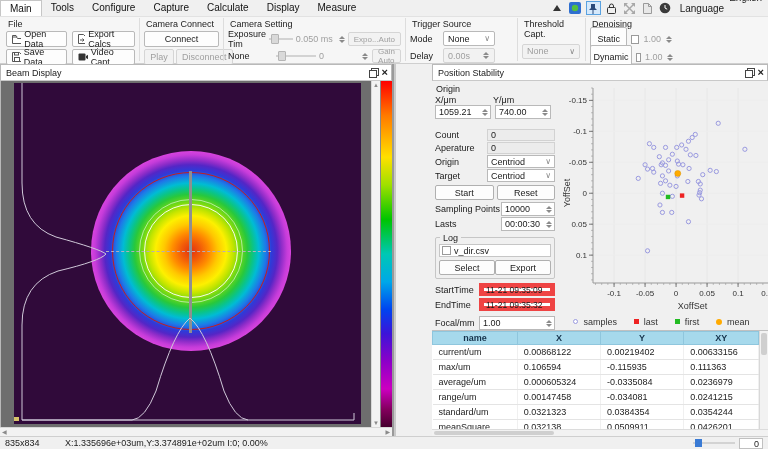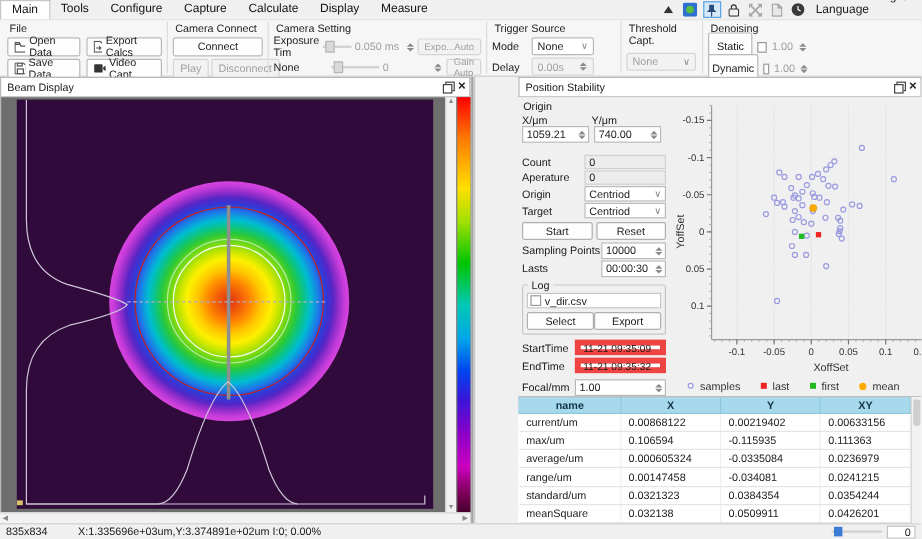--- a/index.html
+++ b/index.html
@@ -114,21 +114,21 @@
   .pos-chart { flex:1; position:relative; min-width:0; }
   .ylab { position:absolute; left:-2px; top:105px; transform:rotate(-90deg); transform-origin:center; font-size:9px; color:#333; }
   .legend { display:flex; justify-content:space-around; align-items:center; height:15px; padding:0 10px; font-size:9px; color:#333; }
   .legend .li { display:flex; align-items:center; gap:5px; }
   .lmark { width:6px; height:6px; display:inline-block; }
   .lmark.circle-open { border:1px solid #9a9ae0; border-radius:50%; background:#fff; width:5px; height:5px; }
   .lmark.sq { width:5px; height:5px; }
   .lmark.dot { border-radius:50%; }
 
   
-  .pos-table { height:106px; display:flex; border-top:1px solid #c0c0c0; background:#fff; }
+  .pos-table { height:106px; display:flex; flex-direction:column; border-top:1px solid #c0c0c0; background:#fff; }
   .ptable { flex:1; display:flex; min-height:0; }
   table { border-collapse:collapse; width:100%; table-layout:fixed; }
   th { background:#a6d9ec; border:1px solid #8fc6dd; font-size:9px; font-weight:bold; color:#15324a; height:13px; }
   td { border-bottom:1px solid #e4e4e4; border-right:1px solid #f0f0f0; font-size:9px; height:15px; padding:0 6px; color:#222; }
   .tbl-vscroll { width:9px; background:#f2f2f2; border-left:1px solid #d8d8d8; position:relative; }
   .tbl-vscroll .thumb { position:absolute; top:2px; left:1px; width:6px; height:22px; background:#cfcfcf; border-radius:2px; }
   .tbl-hscroll { height:7px; background:#f2f2f2; border-top:1px solid #dcdcdc; position:relative; }
   .tbl-hscroll .thumb { position:absolute; left:2px; top:1px; width:120px; height:4px; background:#cfcfcf; border-radius:2px; }
 
   

